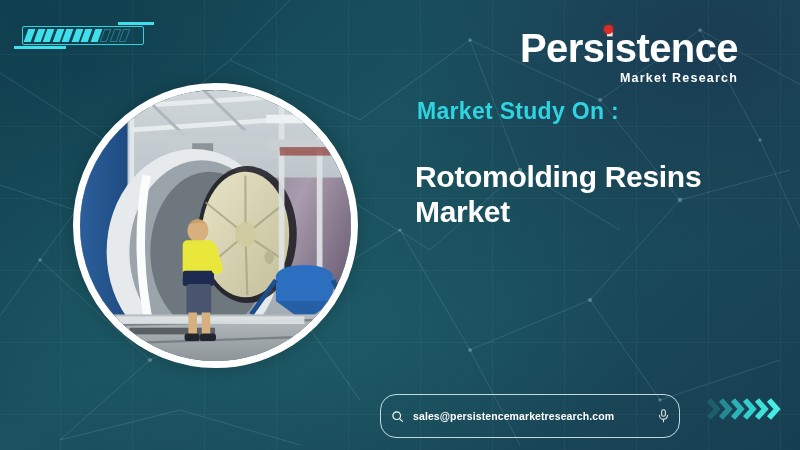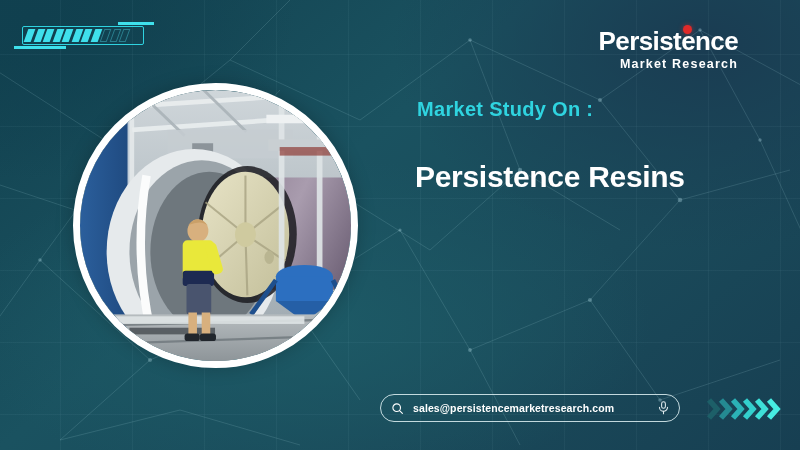--- a/index.html
+++ b/index.html
@@ -114,21 +114,21 @@
   .logo {
     position: absolute;
     right: 62px;
     top: 28px;
     text-align: right;
   }
   .logo-main {
     position: relative;
     display: inline-block;
     color: #ffffff;
-    font-size: 26px;
+    font-size: 40px;
     font-weight: bold;
     letter-spacing: -0.6px;
     line-height: 1;
   }
   .logo-dot {
     position: absolute;
     left: 84px;
     top: -3px;
     width: 9px;
     height: 9px;
@@ -144,21 +144,21 @@
     margin-top: 3px;
     text-align: right;
   }
 
   
   .kicker {
     position: absolute;
     left: 417px;
     top: 98px;
     color: #2fd4e0;
-    font-size: 20px;
+    font-size: 23px;
     font-weight: bold;
     letter-spacing: 0.3px;
   }
   .title {
     position: absolute;
     left: 415px;
     top: 160px;
     color: #ffffff;
     font-size: 30px;
     font-weight: bold;
@@ -176,21 +176,21 @@
     line-height: 1.45;
     letter-spacing: 0.1px;
   }
 
   
   .search-pill {
     position: absolute;
     left: 380px;
     top: 394px;
     width: 300px;
-    height: 28px;
+    height: 44px;
     border: 1.3px solid rgba(225,242,245,0.85);
     border-radius: 16px;
     box-sizing: border-box;
     display: flex;
     align-items: center;
     padding: 0 9px 0 10px;
   }
   .search-email {
     flex: 1;
     color: #ffffff;
@@ -390,21 +390,22 @@
     <div class="logo-main">
       <span>Persistence</span>
       <span class="logo-dot"></span>
     </div>
     <div class="logo-sub">Market Research</div>
   </div>
 
   <div class="kicker">Market Study On :</div>
 
   <div class="title">
-    <div>Persistence Resins</div>
+    <div>Rotomolding Resins</div>
+    <div>Market</div>
   </div>
 
 
   <div class="search-pill">
     <svg class="ic" width="13" height="13" viewBox="0 0 24 24" fill="none" stroke="#ffffff" stroke-width="2.1" stroke-linecap="round">
       <circle cx="10.5" cy="10.5" r="7"></circle>
       <line x1="15.8" y1="15.8" x2="21" y2="21"></line>
     </svg>
     <span class="search-email" title="sales@persistencemarketresearch.com">sales@persistencemarketresearch.com</span>
     <svg class="ic" width="13" height="14" viewBox="0 0 24 26" fill="none" stroke="#dfeaee" stroke-width="2" stroke-linecap="round">

